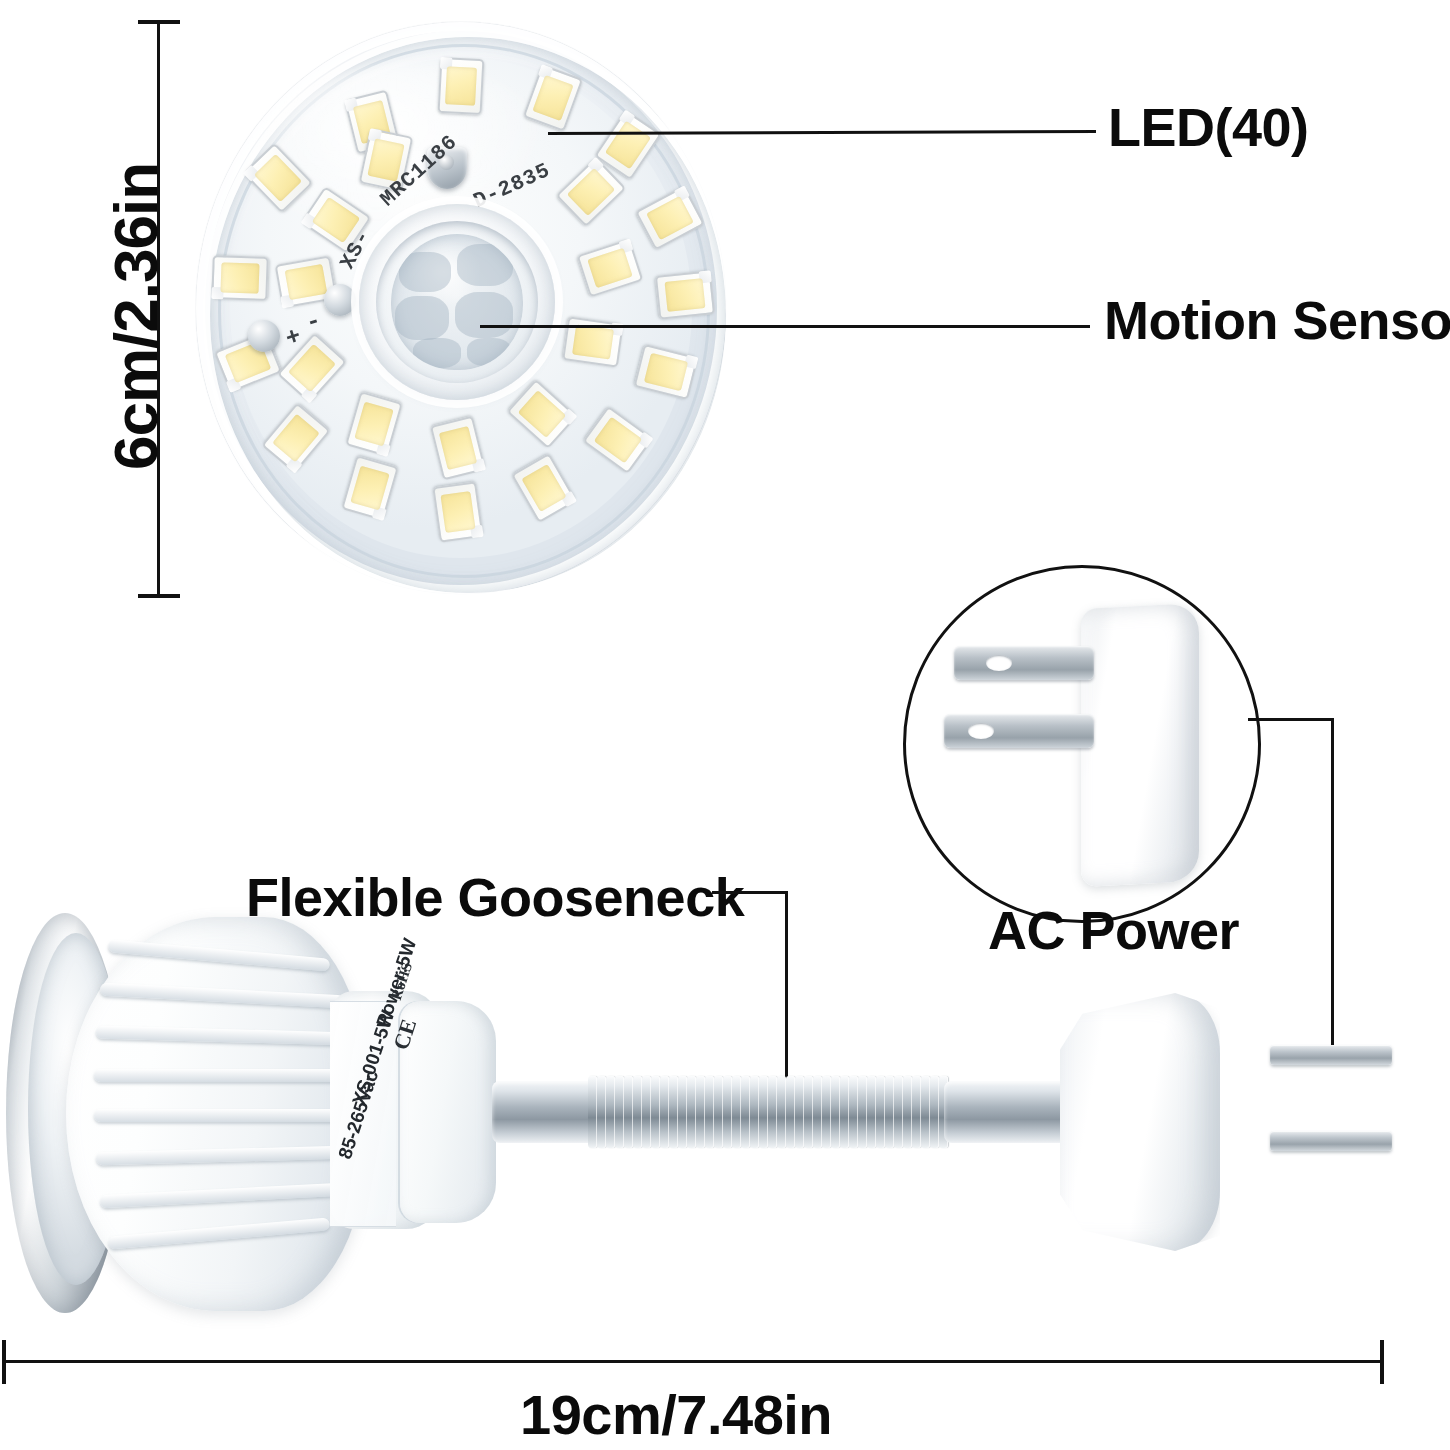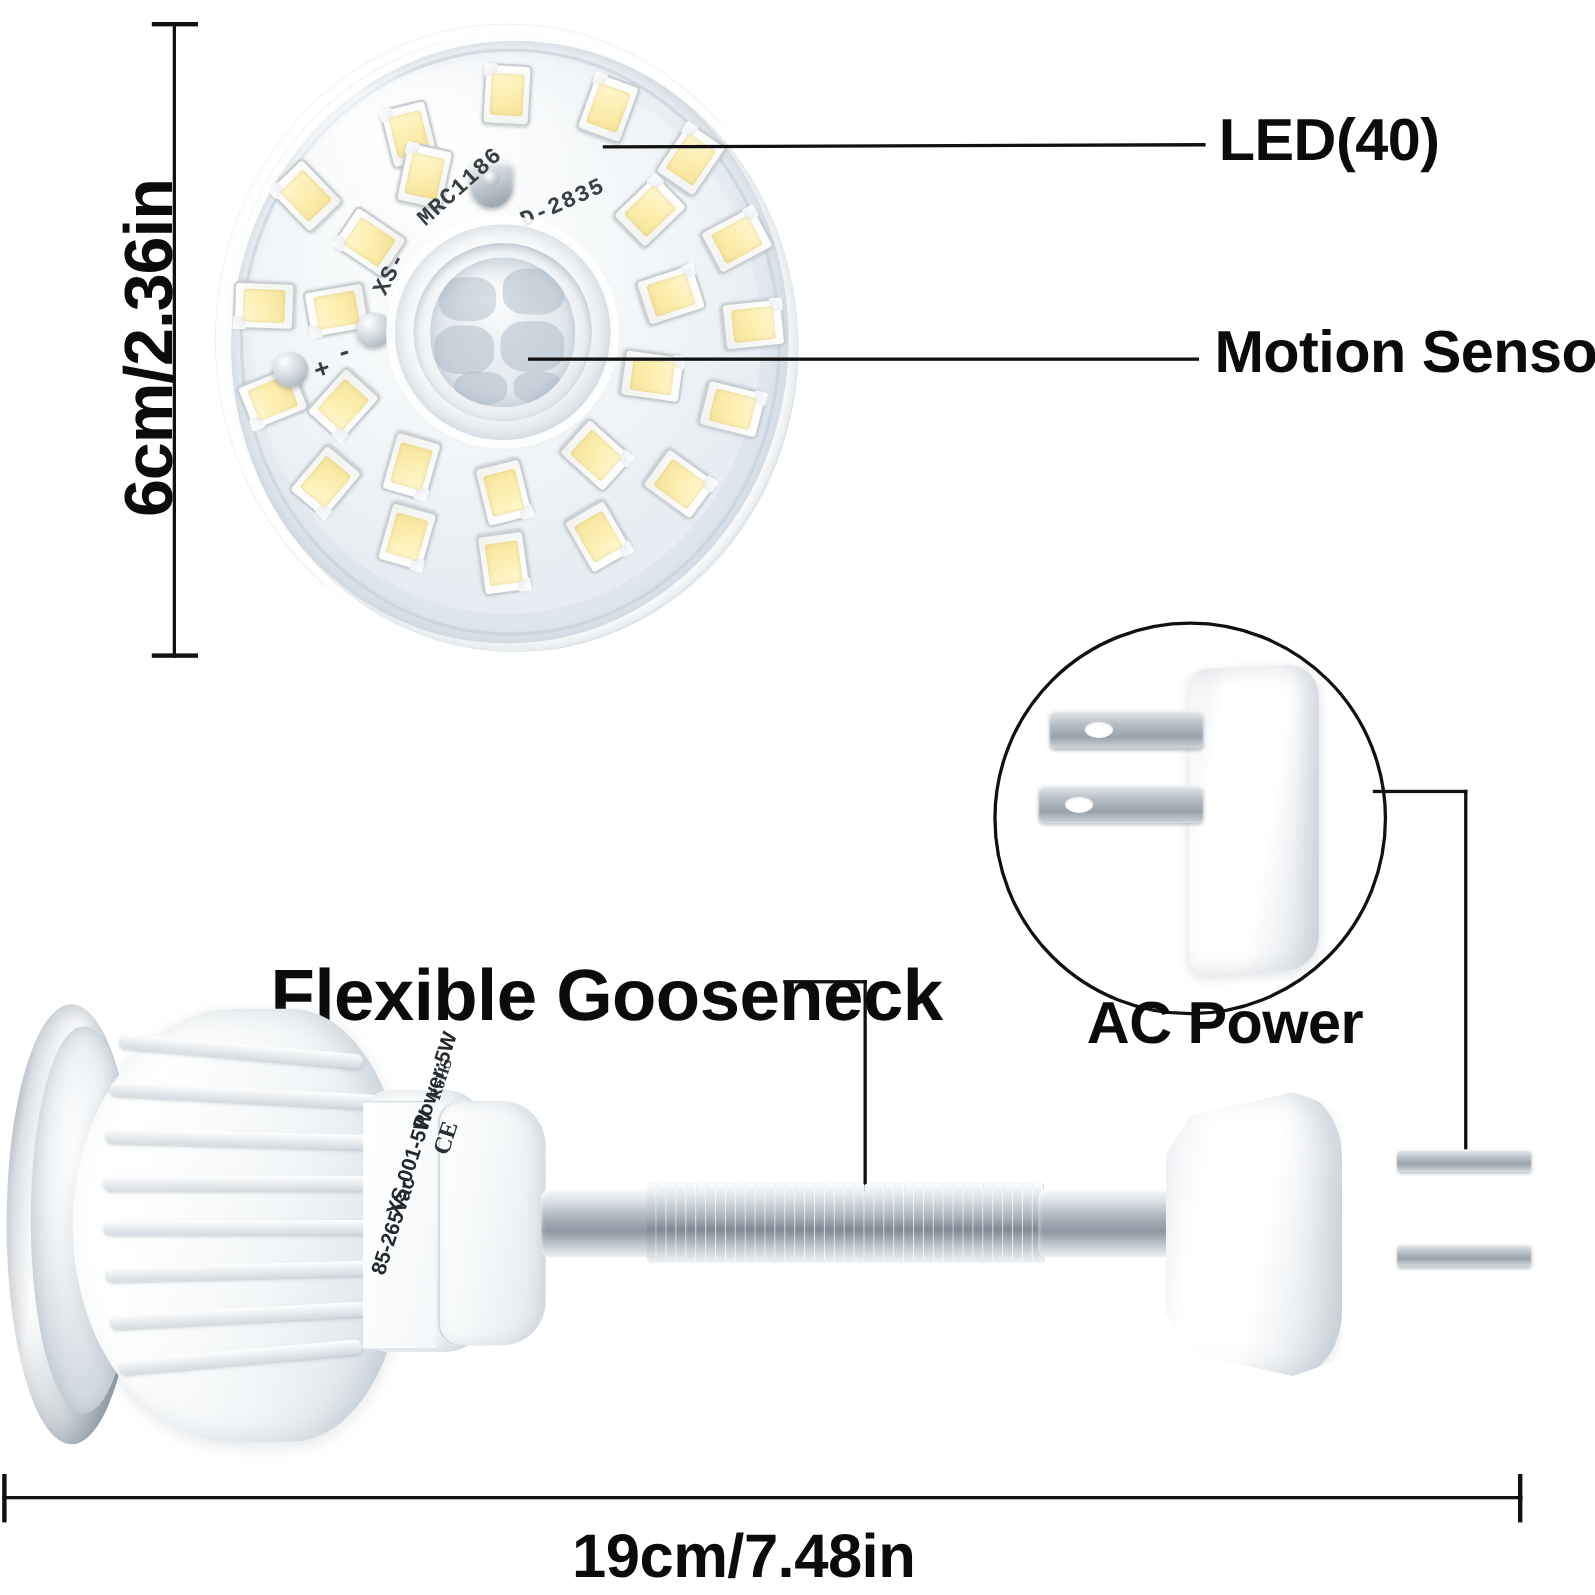--- a/index.html
+++ b/index.html
@@ -312,21 +312,21 @@
     </div>
   </div>
 
   <div>
     <div class="leader h" style="left:1248px;top:718px;width:86px;"></div>
     <div class="leader v" style="left:1331px;top:718px;height:336px;"></div>
     <div class="lbl" style="left:988px;top:899px;font-size:54px;">AC Power</div>
   </div>
 
   <div>
-    <div class="lbl" style="left:246px;top:866px;font-size:66px;">Flexible Gooseneck</div>
+    <div class="lbl" style="left:246px;top:866px;font-size:54px;">Flexible Gooseneck</div>
     <div class="leader h" style="left:712px;top:891px;width:76px;"></div>
     <div class="leader v" style="left:785px;top:891px;height:192px;"></div>
   </div>
 
   <div id="lamp">
 
     <div class="head-chrome"></div>
     <div class="head-face"></div>
     <div class="head-body"></div>
 

